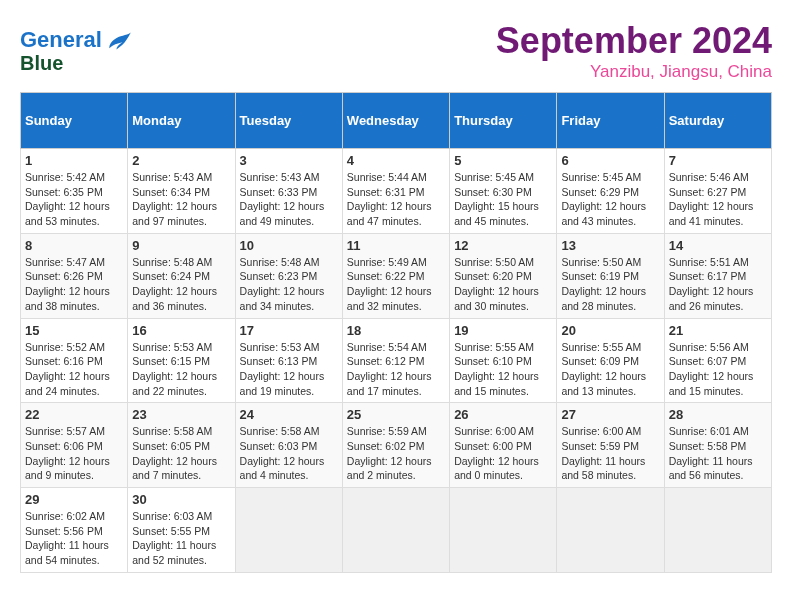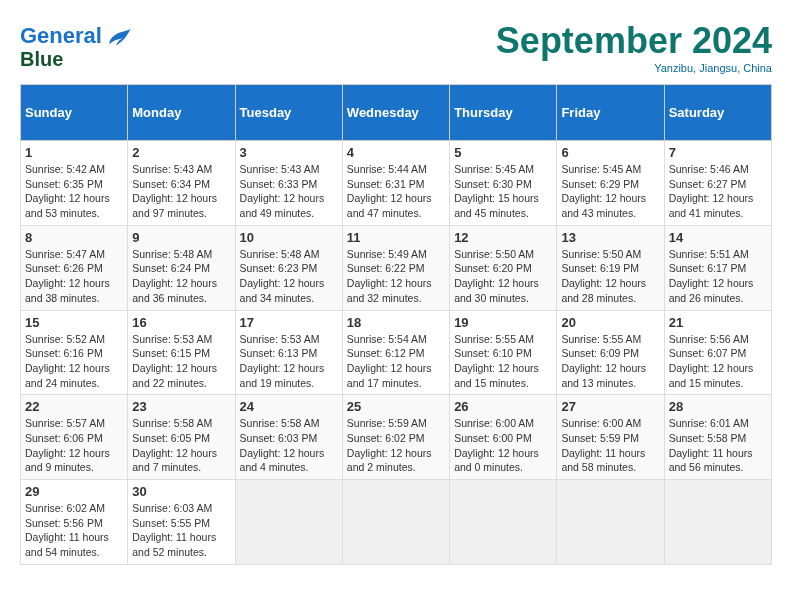--- a/index.html
+++ b/index.html
@@ -19,25 +19,25 @@
     .logo {
       display: flex;
       align-items: center;
     }
     .title-block {
       text-align: right;
     }
     .month-title {
       font-size: 36px;
       font-weight: bold;
-      color: #0f766e;
+      color: #701a75;
     }
     .location {
-      font-size: 11px;
-      color: #0369a1;
+      font-size: 17px;
+      color: #ec4899;
     }
     table {
       width: 100%;
       border-collapse: collapse;
     }
     thead tr th {
       background-color: #1a73c8;
       color: #fff;
       padding: 20px 4px;
       font-size: 13px;

